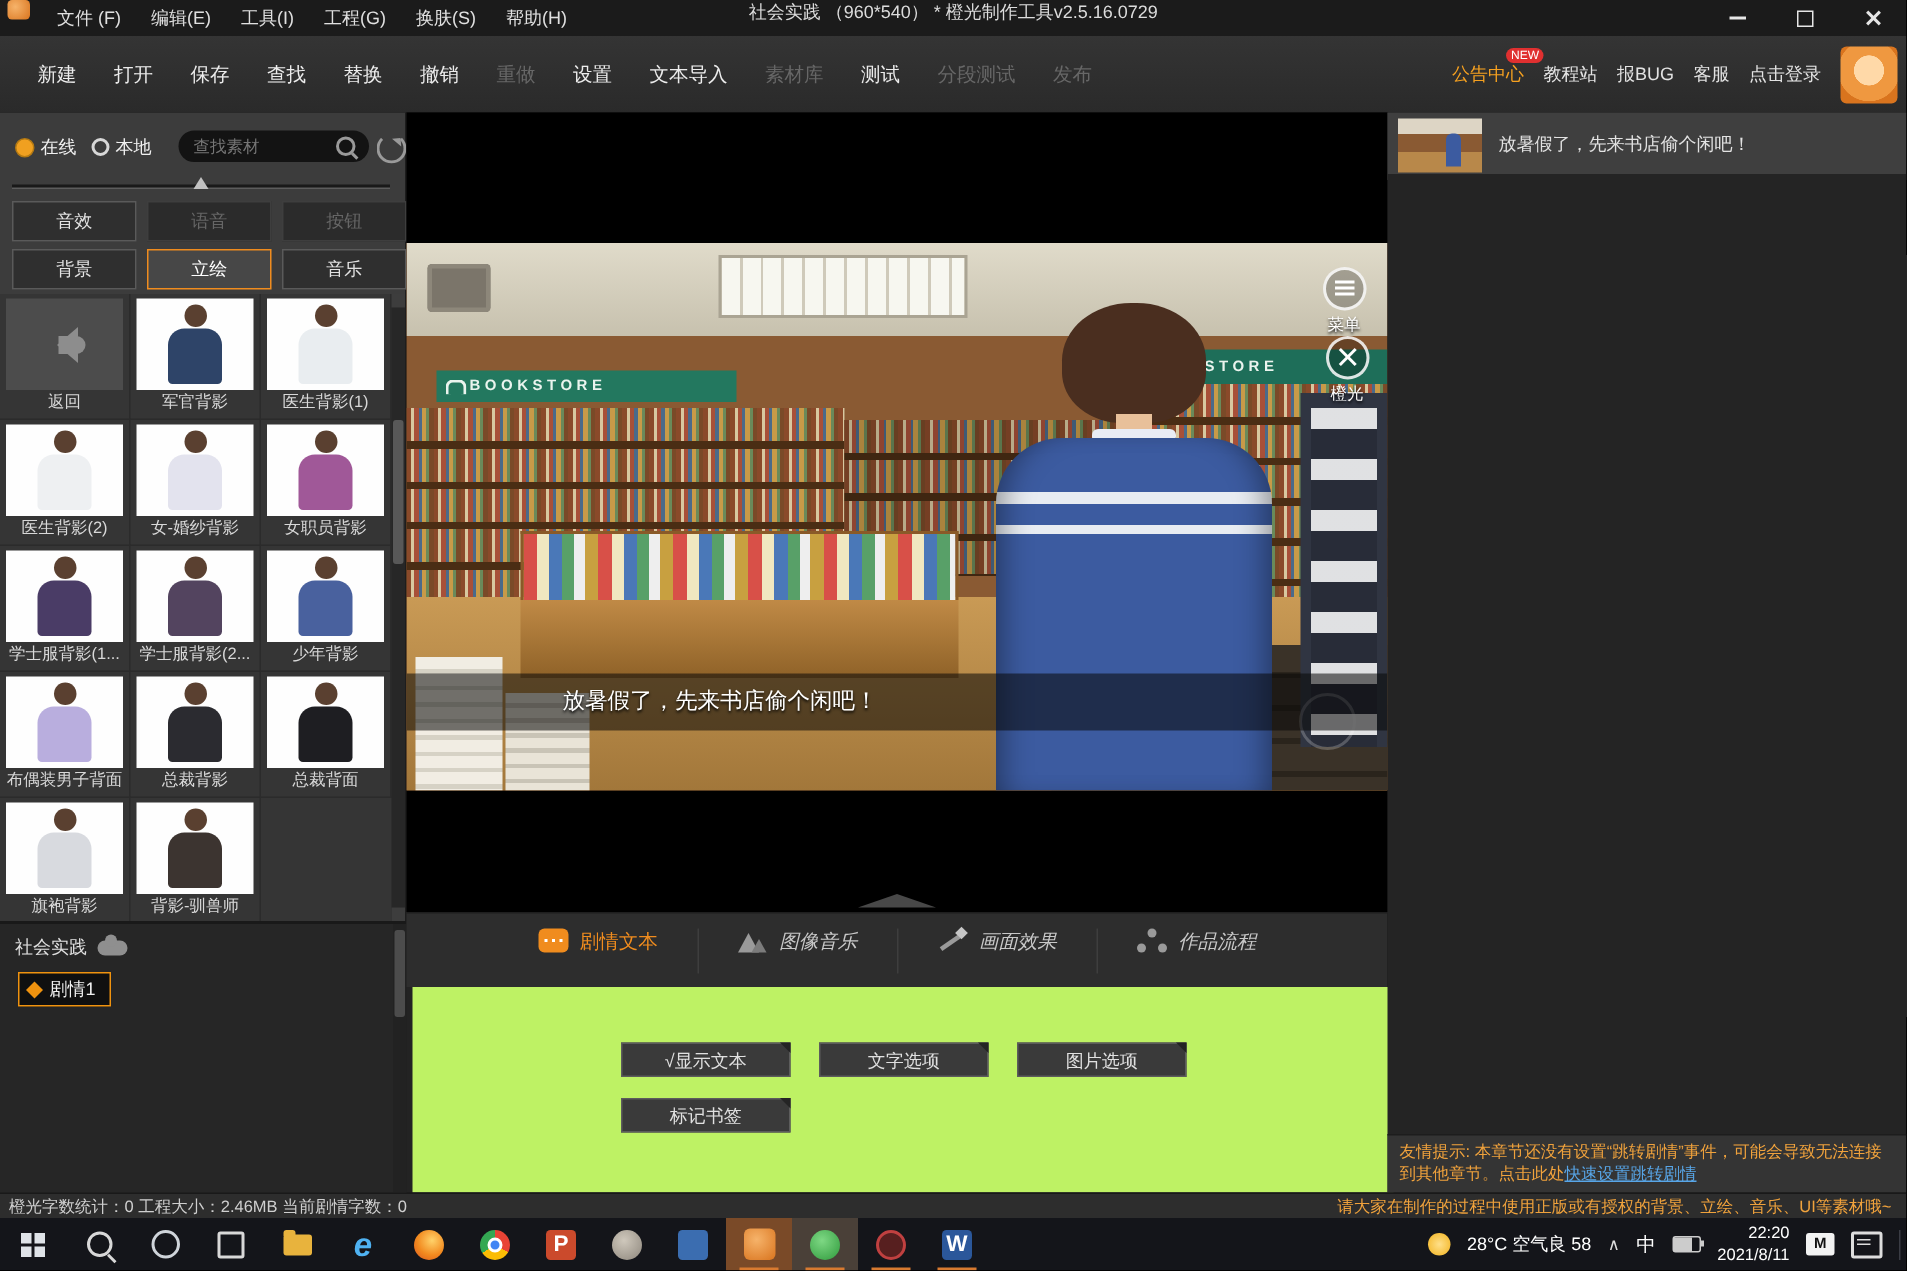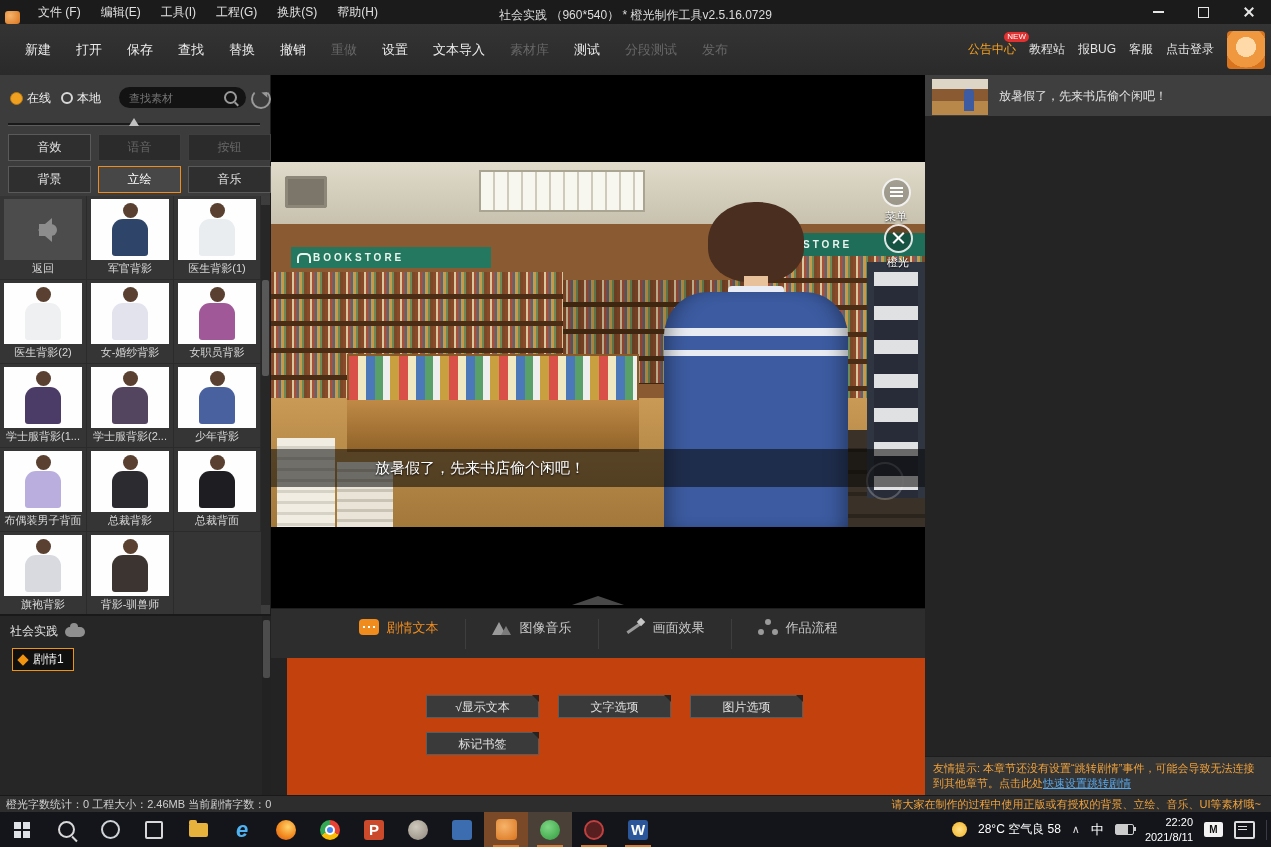--- a/index.html
+++ b/index.html
@@ -1,19 +1,19 @@
 <!DOCTYPE html>
 <html><head>
 <meta charset="utf-8">
 <style>
   html,body{margin:0;padding:0;background:#000;}
   #app{position:relative;width:1271px;height:847px;background:#000;overflow:hidden;
        font-family:"Liberation Sans", sans-serif;font-size:12px;color:#ddd;-webkit-font-smoothing:antialiased;}
   
-  .titlebar{position:absolute;left:0;top:0;width:100%;height:24px;background:#1b1b1b;display:flex;align-items:flex-end;}
+  .titlebar{position:absolute;left:0;top:0;width:100%;height:24px;background:#1b1b1b;display:flex;align-items:flex-start;}
   .logo{width:15px;height:13px;margin:0 8px 0 5px;border-radius:3px;background:radial-gradient(circle at 35% 35%,#f6b36a,#d9741e);}
   .menus{display:flex;gap:0;}
   .menu-item{padding:0 10px;line-height:24px;color:#e0e0e0;font-size:12px;cursor:default;}
   .win-title{position:absolute;left:50%;transform:translateX(-50%);color:#dcdcdc;font-size:12px;white-space:nowrap;}
   .win-controls{position:absolute;right:0;top:0;display:flex;}
   .win-btn{width:45px;height:24px;display:flex;align-items:center;justify-content:center;}
   .ic-min{width:11px;height:2px;background:#e6e6e6;}
   .ic-max{width:9px;height:9px;border:1px solid #e6e6e6;}
   .ic-close{position:relative;width:12px;height:12px;}
   .ic-close::before,.ic-close::after{content:"";position:absolute;left:0;top:5px;width:12px;height:2px;background:#e6e6e6;}
@@ -107,31 +107,31 @@
   .sc-float{position:absolute;left:595px;top:300px;width:34px;height:34px;border:2px solid rgba(255,255,255,.22);border-radius:50%;}
   .scene-menu,.scene-close{position:absolute;width:42px;text-align:center;color:#fff;font-size:11px;text-shadow:0 1px 2px #000;}
   .scene-menu{right:8px;top:16px;} .scene-close{right:6px;top:62px;}
   .circ{width:25px;height:25px;border:2px solid rgba(255,255,255,.85);border-radius:50%;margin:0 auto 2px;position:relative;background:rgba(0,0,0,.25);}
   .scene-menu .circ::before{content:"";position:absolute;left:6px;top:7px;width:13px;height:2px;background:#fff;box-shadow:0 4px 0 #fff,0 8px 0 #fff;}
   .scene-close .circ::before,.scene-close .circ::after{content:"";position:absolute;left:5px;top:11px;width:15px;height:2px;background:#fff;}
   .scene-close .circ::before{transform:rotate(45deg);} .scene-close .circ::after{transform:rotate(-45deg);}
   .expand-handle{position:absolute;left:50%;top:521px;transform:translateX(-50%);width:0;height:0;border-left:26px solid transparent;border-right:26px solid transparent;border-bottom:9px solid #484848;}
   .tabbar{position:absolute;left:0;top:533px;width:654px;height:50px;background:#2d2d2d;border-top:1px solid #1e1e1e;display:flex;justify-content:center;align-items:center;box-sizing:border-box;}
   .tab{display:flex;align-items:flex-start;padding:0 26px;height:30px;color:#c8c8c8;font-size:13px;}
-  .tab + .tab{border-left:1px solid #3e3e3e;}
+  .tab + .tab{border-left:1px solid #3e3e3e;font-style:italic;}
   .tab.selected{color:#f08c1e;}
   .tab-ic{width:20px;height:16px;position:relative;margin-right:8px;display:inline-block;}
   .tab.bubble .tab-ic{background:#f08c1e;border-radius:4px;}
   .tab.bubble .tab-ic::before{content:"";position:absolute;left:4px;top:7px;width:2px;height:2px;background:#fff;box-shadow:5px 0 0 #fff,10px 0 0 #fff;}
   .tab.mountain .tab-ic::before{content:"";position:absolute;left:0;bottom:0;border-left:7px solid transparent;border-right:7px solid transparent;border-bottom:13px solid #9a9a9a;}
   .tab.mountain .tab-ic::after{content:"";position:absolute;left:9px;bottom:0;border-left:5px solid transparent;border-right:5px solid transparent;border-bottom:9px solid #7b7b7b;}
   .tab.magic .tab-ic::before{content:"";position:absolute;left:1px;top:8px;width:15px;height:3px;background:#9a9a9a;transform:rotate(-35deg);}
   .tab.magic .tab-ic::after{content:"";position:absolute;right:1px;top:0;width:6px;height:6px;background:#c6c6c6;transform:rotate(45deg);}
   .tab.flow .tab-ic::before{content:"";position:absolute;left:7px;top:0;width:6px;height:6px;border-radius:50%;background:#9a9a9a;box-shadow:-7px 10px 0 #9a9a9a,7px 10px 0 #9a9a9a;}
-  .controls{position:absolute;left:16px;top:583px;width:654px;height:137px;background:#c2410c;}
+  .controls{position:absolute;left:4px;top:583px;width:654px;height:137px;background:#bef264;}
   .btn-wrap{position:absolute;left:139px;top:37px;width:382px;display:flex;flex-wrap:wrap;gap:14px 19px;}
   .stage-btn{position:relative;width:113px;height:23px;line-height:23px;text-align:center;background:#3a3a3a;border:1px solid #5c5c5c;color:#e0e0e0;font-size:12px;box-sizing:border-box;}
   .stage-btn::after{content:"";position:absolute;top:-1px;right:-1px;border-top:7px solid #242424;border-left:7px solid transparent;}
   
   .right-panel{position:absolute;left:925px;top:75px;width:346px;height:720px;background:#242424;}
   .tl-item{position:absolute;left:0;top:0;width:100%;height:45px;background:#3f3f3f;border-bottom:4px solid #242424;box-sizing:border-box;}
   .tl-thumb{position:absolute;left:7px;top:4px;width:56px;height:36px;background:linear-gradient(#ddd5c5 0 28%,#8a5a33 28% 62%,#b8884a 62%);}
   .tl-thumb::after{content:"";position:absolute;left:32px;top:10px;width:10px;height:22px;background:#3c5ba0;border-radius:4px 4px 0 0;}
   .tl-text{margin-left:74px;line-height:42px;color:#e2e2e2;font-size:12px;white-space:nowrap;overflow:hidden;}
   .tl-add{position:absolute;left:0;top:49px;width:100%;height:20px;background:#1c1c1c;color:#b5b5b5;font-size:11px;line-height:20px;padding-left:40px;box-sizing:border-box;}

